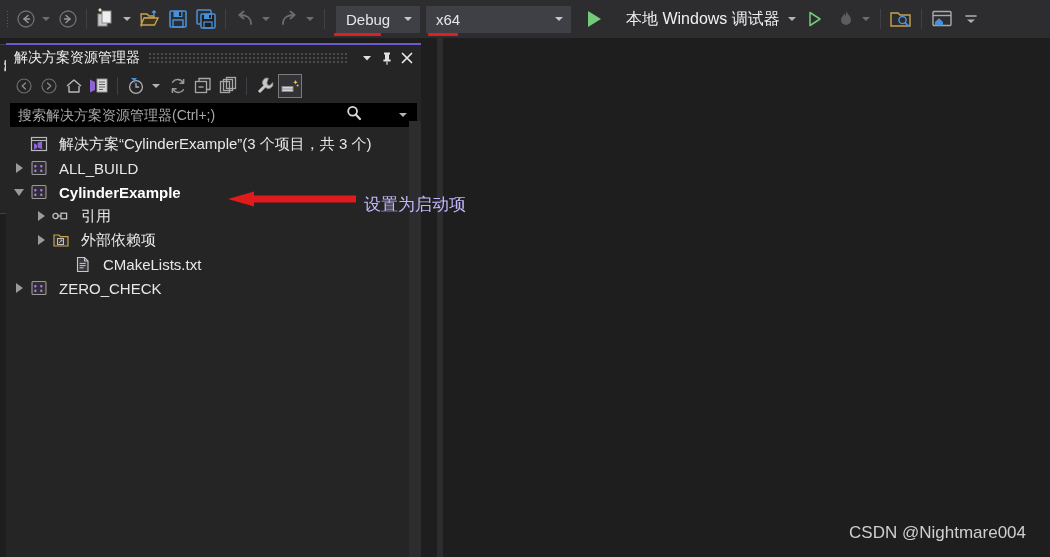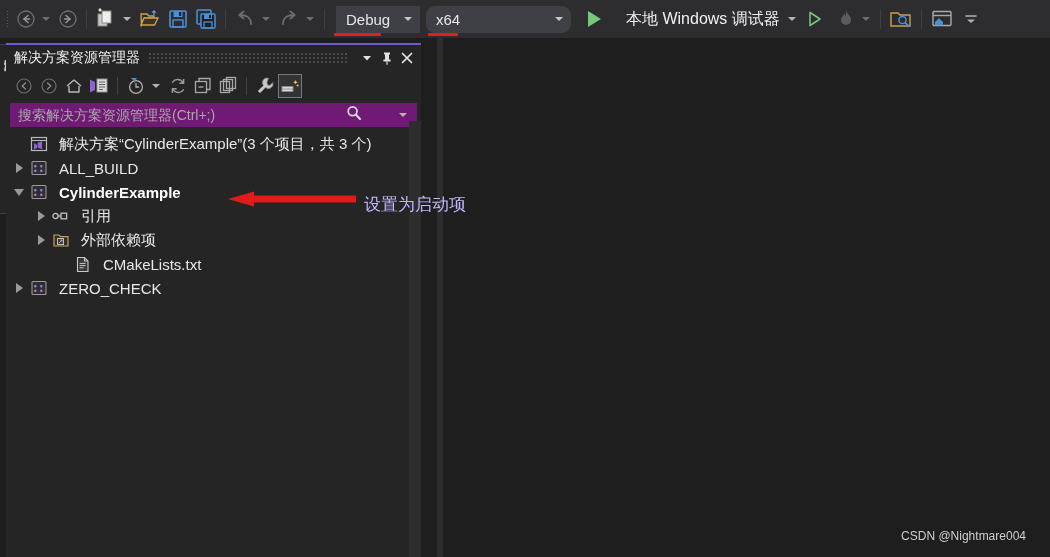--- a/index.html
+++ b/index.html
@@ -35,21 +35,21 @@
   .caret.dim { border-top-color: #6d6d6d; }
 
   
   .combo {
     height: 27px; background: #3f3f46; color: #e6e6e6;
     display: flex; align-items: center; justify-content: space-between;
     font-size: 15px; padding: 0 6px 0 10px; position: relative;
   }
   .combo .caret { border-top-color: #c8c8c8; margin-right: 2px; }
   .combo-debug { width: 84px; margin-left: 6px; }
-  .combo-x64 { width: 145px; margin-left: 6px; border-radius: 9px; }
+  .combo-x64 { width: 145px; margin-left: 6px; }
   .underline-red {
     position: absolute; height: 3px; background: #e02020; border-radius: 1px;
   }
 
   .run-label {
     color: #f0f0f0; font-size: 16px; margin-left: 22px; white-space: nowrap;
   }
   .tri-green {
     width: 0; height: 0; border-top: 8px solid transparent; border-bottom: 8px solid transparent;
     border-left: 13px solid #75c97a;
@@ -86,21 +86,21 @@
   .ttl-btn { width: 20px; height: 20px; display:flex; align-items:center; justify-content:center; }
 
   .se-toolbar {
     height: 30px; display: flex; align-items: center; padding: 0 6px; gap: 1px;
   }
   .se-tb-btn { width: 24px; height: 24px; display:flex; align-items:center; justify-content:center; }
   .se-tb-btn.boxed { border: 1px solid #7a7a7a; background: #333337; }
   .se-tb-sep { width: 1px; height: 18px; background: #3f3f46; margin: 0 5px; }
 
   .se-search {
-    margin: 2px 4px 0 4px; height: 24px; background: #701a75;
+    margin: 2px 4px 0 4px; height: 24px; background: #000000;
     display: flex; align-items: center; padding: 0 5px 0 8px; gap: 32px;
   }
   .se-search input {
     flex: 1; background: transparent; border: none; outline: none;
     color: #a8a8a8; font-size: 14px; font-family: inherit;
   }
   .se-search input::placeholder { color: #a8a8a8; opacity: 1; }
 
   .se-tree { margin-top: 5px; padding-left: 4px; }
   .row {
@@ -138,21 +138,21 @@
   .annot-arrow {
     position: absolute; left: 228px; top: 191px; width: 128px; height: 16px;
   }
   .annot-text {
     position: absolute; left: 364px; top: 193px;
     color: #c4b5fd; font-size: 17px; white-space: nowrap;
   }
 
   .watermark {
     position: absolute; right: 18px; bottom: 14px;
-    color: #cfcfcf; font-size: 12px;
+    color: #cfcfcf; font-size: 17px;
   }
 </style>
 </head>
 <body>
 
 <div id="app">
 
   <div class="toolbar">
     <div class="grip"></div>
 

